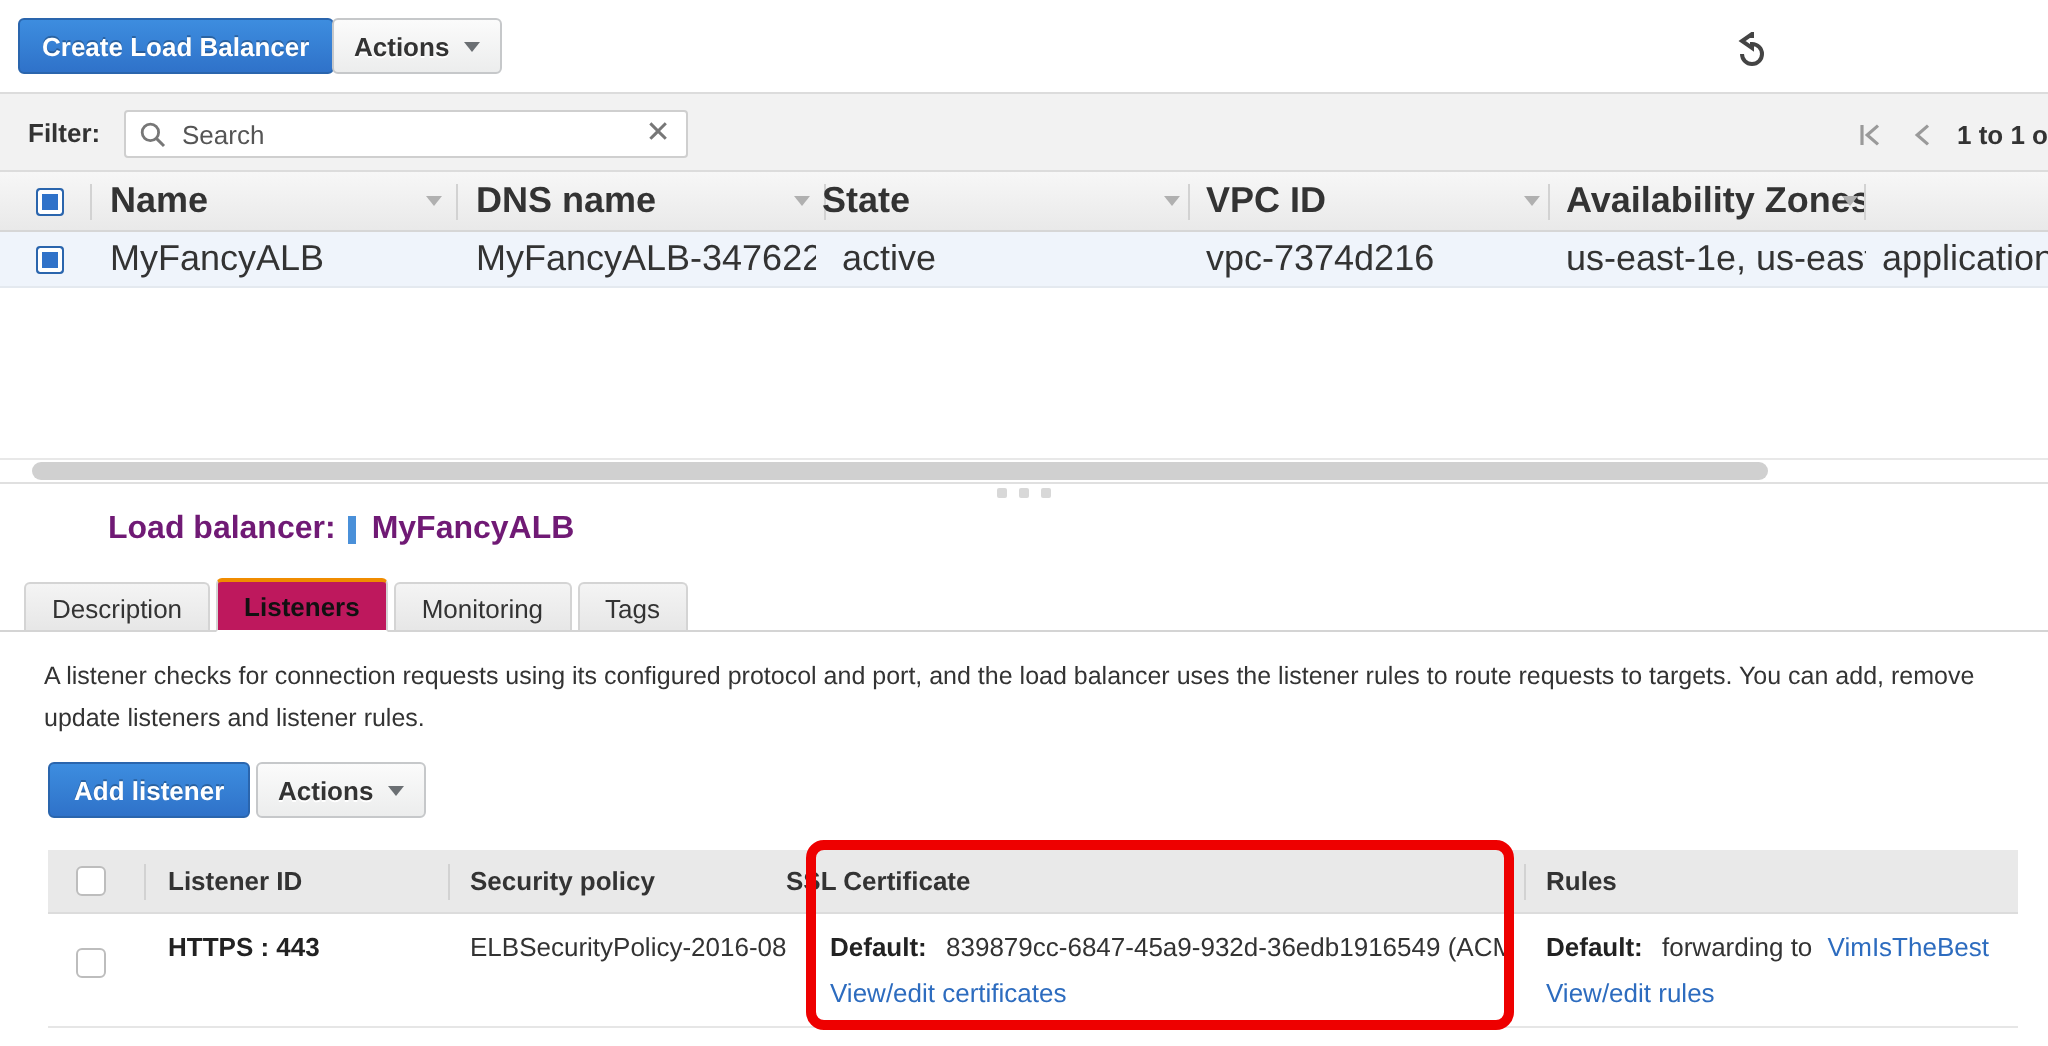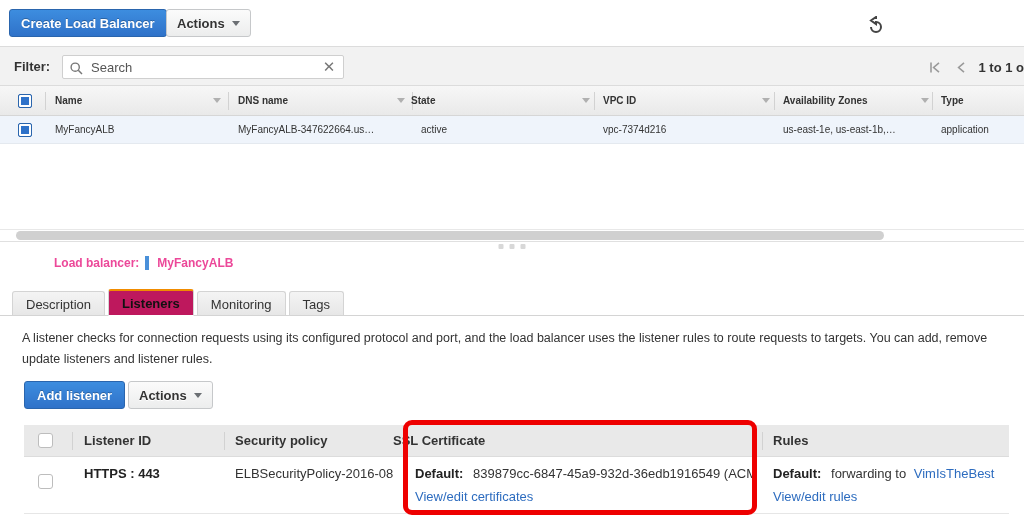--- a/index.html
+++ b/index.html
@@ -90,21 +90,21 @@
     height:30px; background:linear-gradient(to bottom,#f7f7f7 0%,#e9e9e9 100%);
     border-bottom:1px solid #d6d6d6; position:relative;
   }
   .rt-row {
     height:28px; background:#eff4fb; position:relative;
     border-bottom:1px solid #e4e9ef;
   }
   .cell {
     position:absolute; top:0; height:100%;
     display:flex; align-items:center;
-    font-size:10px; color:#333;
+    font-size:18px; color:#333;
     overflow:hidden; white-space:nowrap;
   }
   .rt-head .cell { font-weight:bold; }
   .colsep {
     position:absolute; top:6px; height:18px; width:1px; background:#d2d2d2;
   }
   .sort-caret {
     position:absolute; top:12px; width:0; height:0;
     border-left:4px solid transparent; border-right:4px solid transparent;
     border-top:5px solid #b0b0b0;
@@ -134,21 +134,21 @@
   .grip {
     position:absolute; left:50%; top:244px; transform:translateX(-50%);
     display:flex; gap:6px; cursor:row-resize;
   }
   .grip i { width:5px; height:5px; background:#d8d8d8; display:block; border-radius:1px;}
 
   
   .detail { position:absolute; left:0; top:252px; width:1024px; }
   .lb-title {
     position:absolute; left:14px; top:4px;
-    font-size:12px; font-weight:bold; color:#ec4899;
+    font-size:16px; font-weight:bold; color:#701a75;
     display:flex; align-items:center; white-space:nowrap;padding-left:40px;
   }
   .lb-bar {
     display:inline-block; width:4px; height:14px; background:#4a90d9;
     margin:0 8px 0 6px;
   }
 
   .tabs {
     position:absolute; left:12px; top:37px; height:27px;
     display:flex; align-items:flex-end;
@@ -277,21 +277,20 @@
       <div class="colsep" style="left:412px;"></div>
       <div class="cell" style="left:411px;width:155px;text-align:right;">State</div>
       <div class="sort-caret" style="left:582px;"></div>
       <div class="colsep" style="left:594px;"></div>
       <div class="cell" style="left:603px;width:150px;">VPC ID</div>
       <div class="sort-caret" style="left:762px;"></div>
       <div class="colsep" style="left:774px;"></div>
       <div class="cell" style="left:783px;width:150px;">Availability Zones</div>
       <div class="sort-caret" style="left:921px;"></div>
       <div class="colsep" style="left:932px;"></div>
-      <div class="cell" style="left:941px;width:80px;">Type</div>
     </div>
 
     <div class="rt-row">
       <div class="cell" style="left:18px;width:22px;">
         <span class="cb checked"></span>
       </div>
       <div class="cell" style="left:55px;width:170px;">MyFancyALB</div>
       <div class="cell" style="left:238px;width:170px;">MyFancyALB-347622664.us…</div>
       <div class="cell" style="left:421px;width:160px;">active</div>
       <div class="cell" style="left:603px;width:160px;">vpc-7374d216</div>

